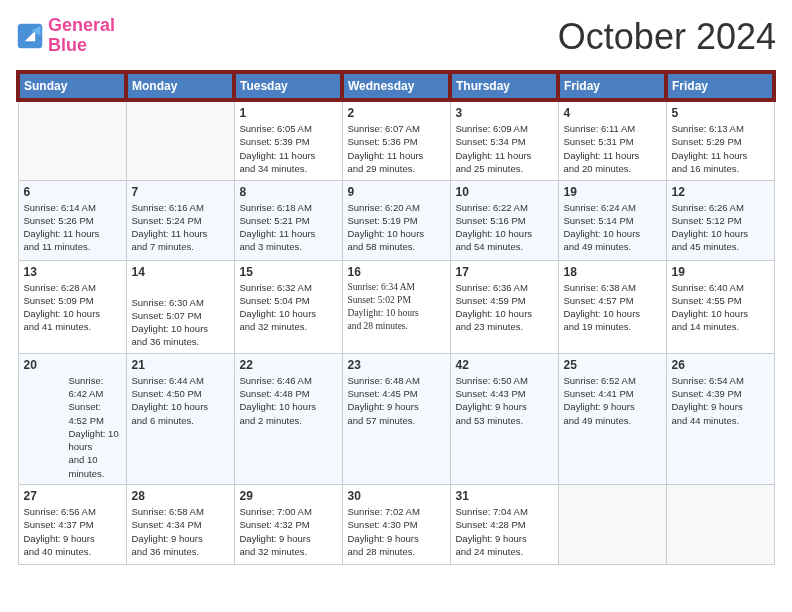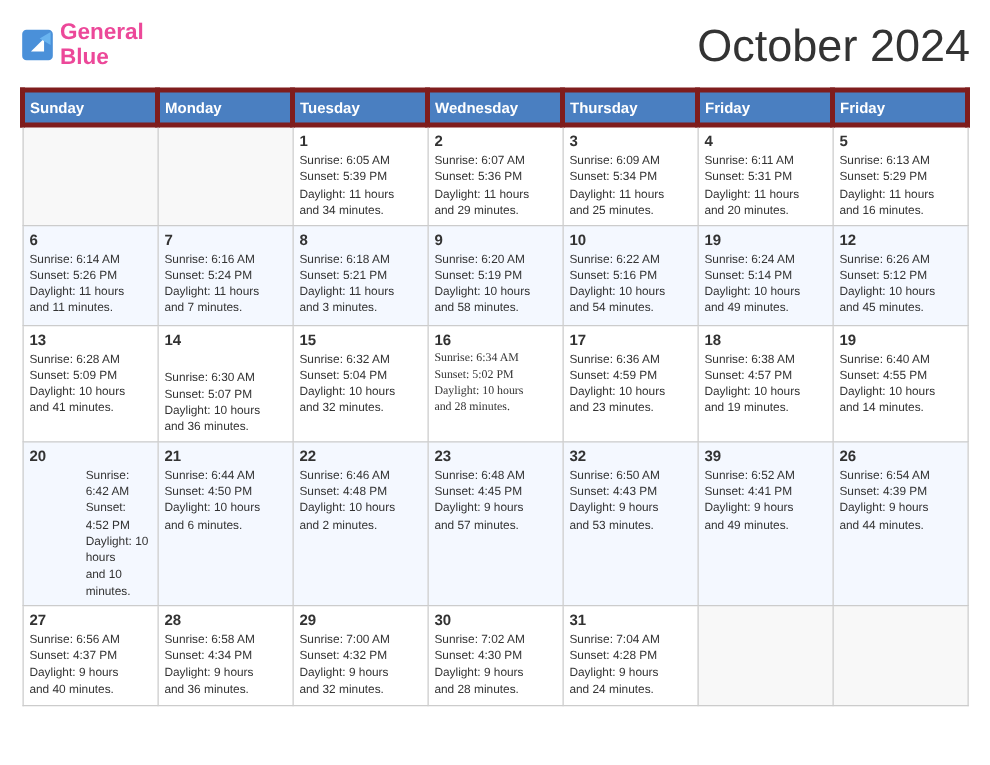--- a/index.html
+++ b/index.html
@@ -286,28 +286,28 @@
 and 2 minutes.</div>
         </td>
         <td>
           <span class="day-num">23</span>
           <div class="day-info" style="white-space: pre-line;">Sunrise: 6:48 AM
 Sunset: 4:45 PM
 Daylight: 9 hours
 and 57 minutes.</div>
         </td>
         <td>
-          <span class="day-num">32</span>
+          <span class="day-num">42</span>
           <div class="day-info" style="white-space: pre-line;">Sunrise: 6:50 AM
 Sunset: 4:43 PM
 Daylight: 9 hours
 and 53 minutes.</div>
         </td>
         <td>
-          <span class="day-num">39</span>
+          <span class="day-num">25</span>
           <div class="day-info" style="white-space: pre-line;">Sunrise: 6:52 AM
 Sunset: 4:41 PM
 Daylight: 9 hours
 and 49 minutes.</div>
         </td>
         <td>
           <span class="day-num">26</span>
           <div class="day-info" style="white-space: pre-line;">Sunrise: 6:54 AM
 Sunset: 4:39 PM
 Daylight: 9 hours

